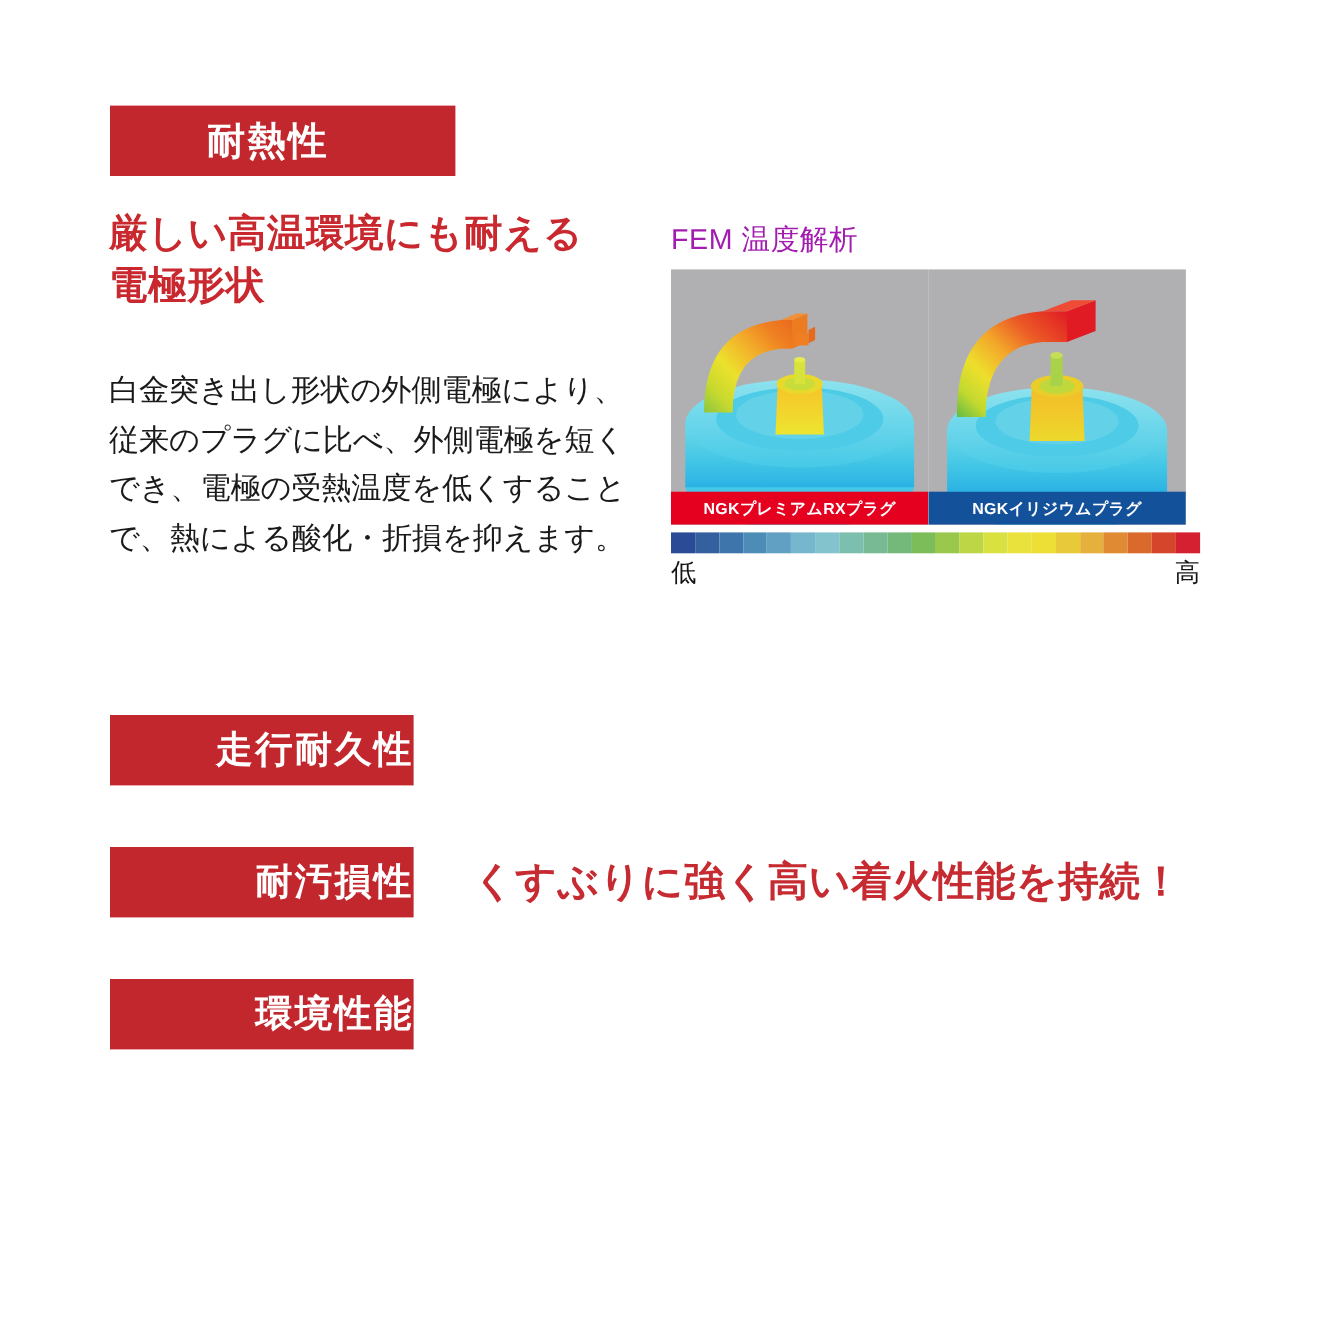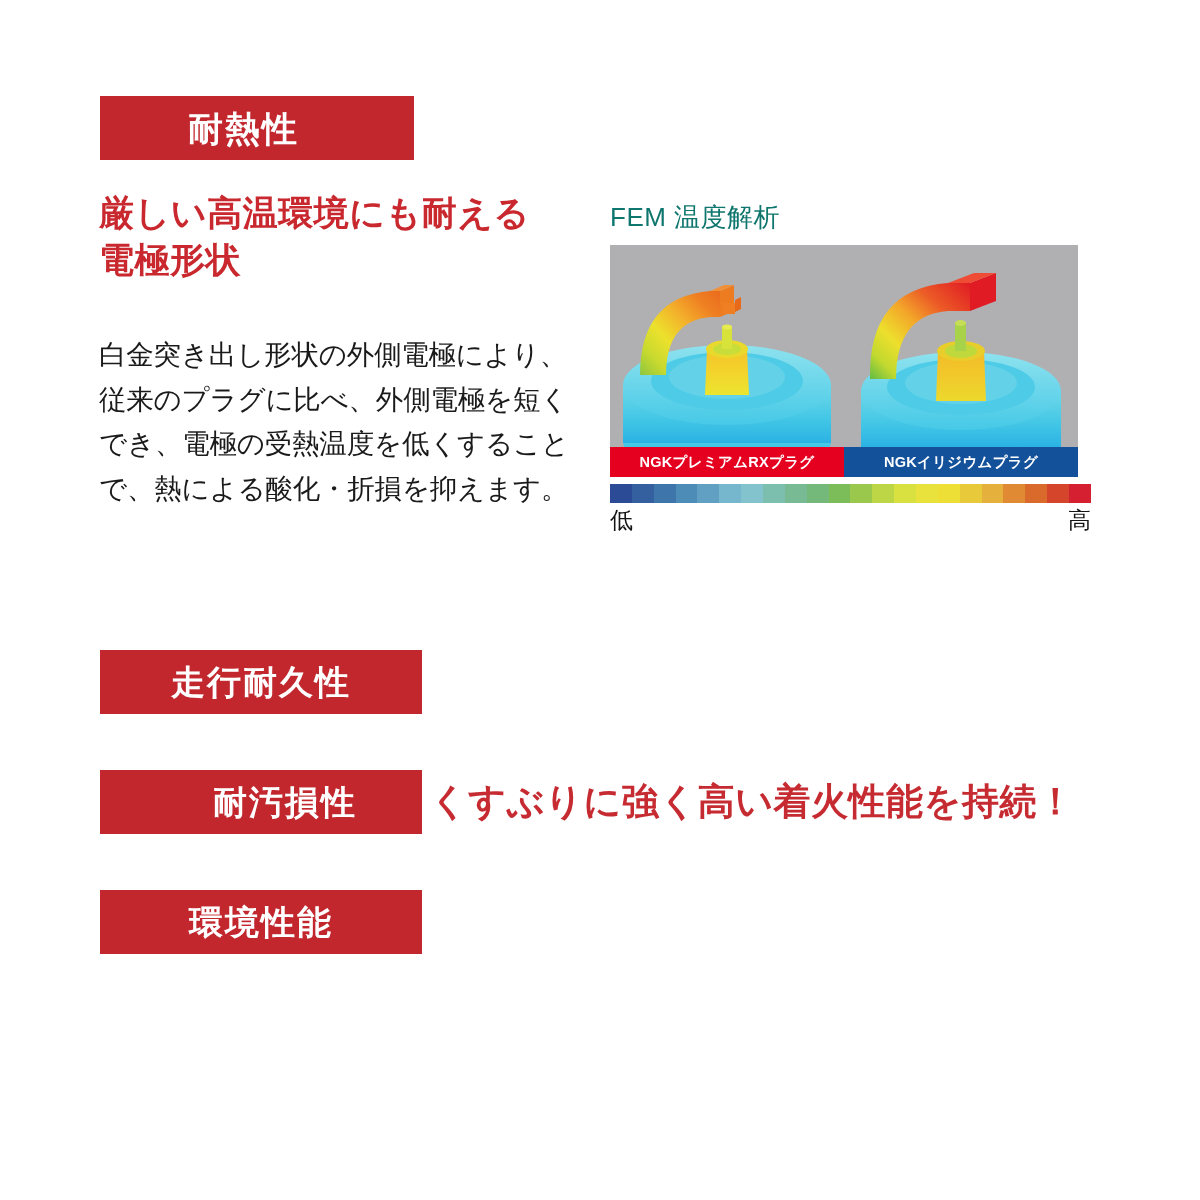--- a/index.html
+++ b/index.html
@@ -52,21 +52,21 @@
     letter-spacing: -0.2px;
   }
 
   
   #fem-block {
     position: absolute;
     left: 610px; top: 200px; width: 480px;
   }
   #fem-title {
     font-size: 26px;
-    color: #0f766e;
+    color: #a21caf;
     letter-spacing: 0.5px;
     margin-bottom: 10px;
   }
   #fem-panels {
     display: flex;
   }
   .fem-panel {
     width: 234px; height: 232px;
     position: relative;
     overflow: hidden;
@@ -101,26 +101,26 @@
     margin-top: 2px;
     font-size: 23px;
     color: #141414;
   }
 
   
   .feature-row { position: absolute; left: 100px; width: 960px; height: 64px; }
   .feature-row .badge-in {
     position: absolute;
     left: 0; top: 0;
-    width: 322px; height: 64px;
+    width: 276px; height: 64px;
     background: #c1272d;
     color: #fff;
     font-size: 34px;
     font-weight: bold;
-    display: flex; align-items: center; justify-content: center;
+    display: flex; align-items: center; justify-content: flex-end;
     letter-spacing: 2px;
     line-height: 1;
   }
   .feature-row .feature-text {
     position: absolute;
     left: 330px; top: 0;
     height: 64px;
     display: flex; align-items: center;
     color: #c62b32;
     font-size: 37px;

